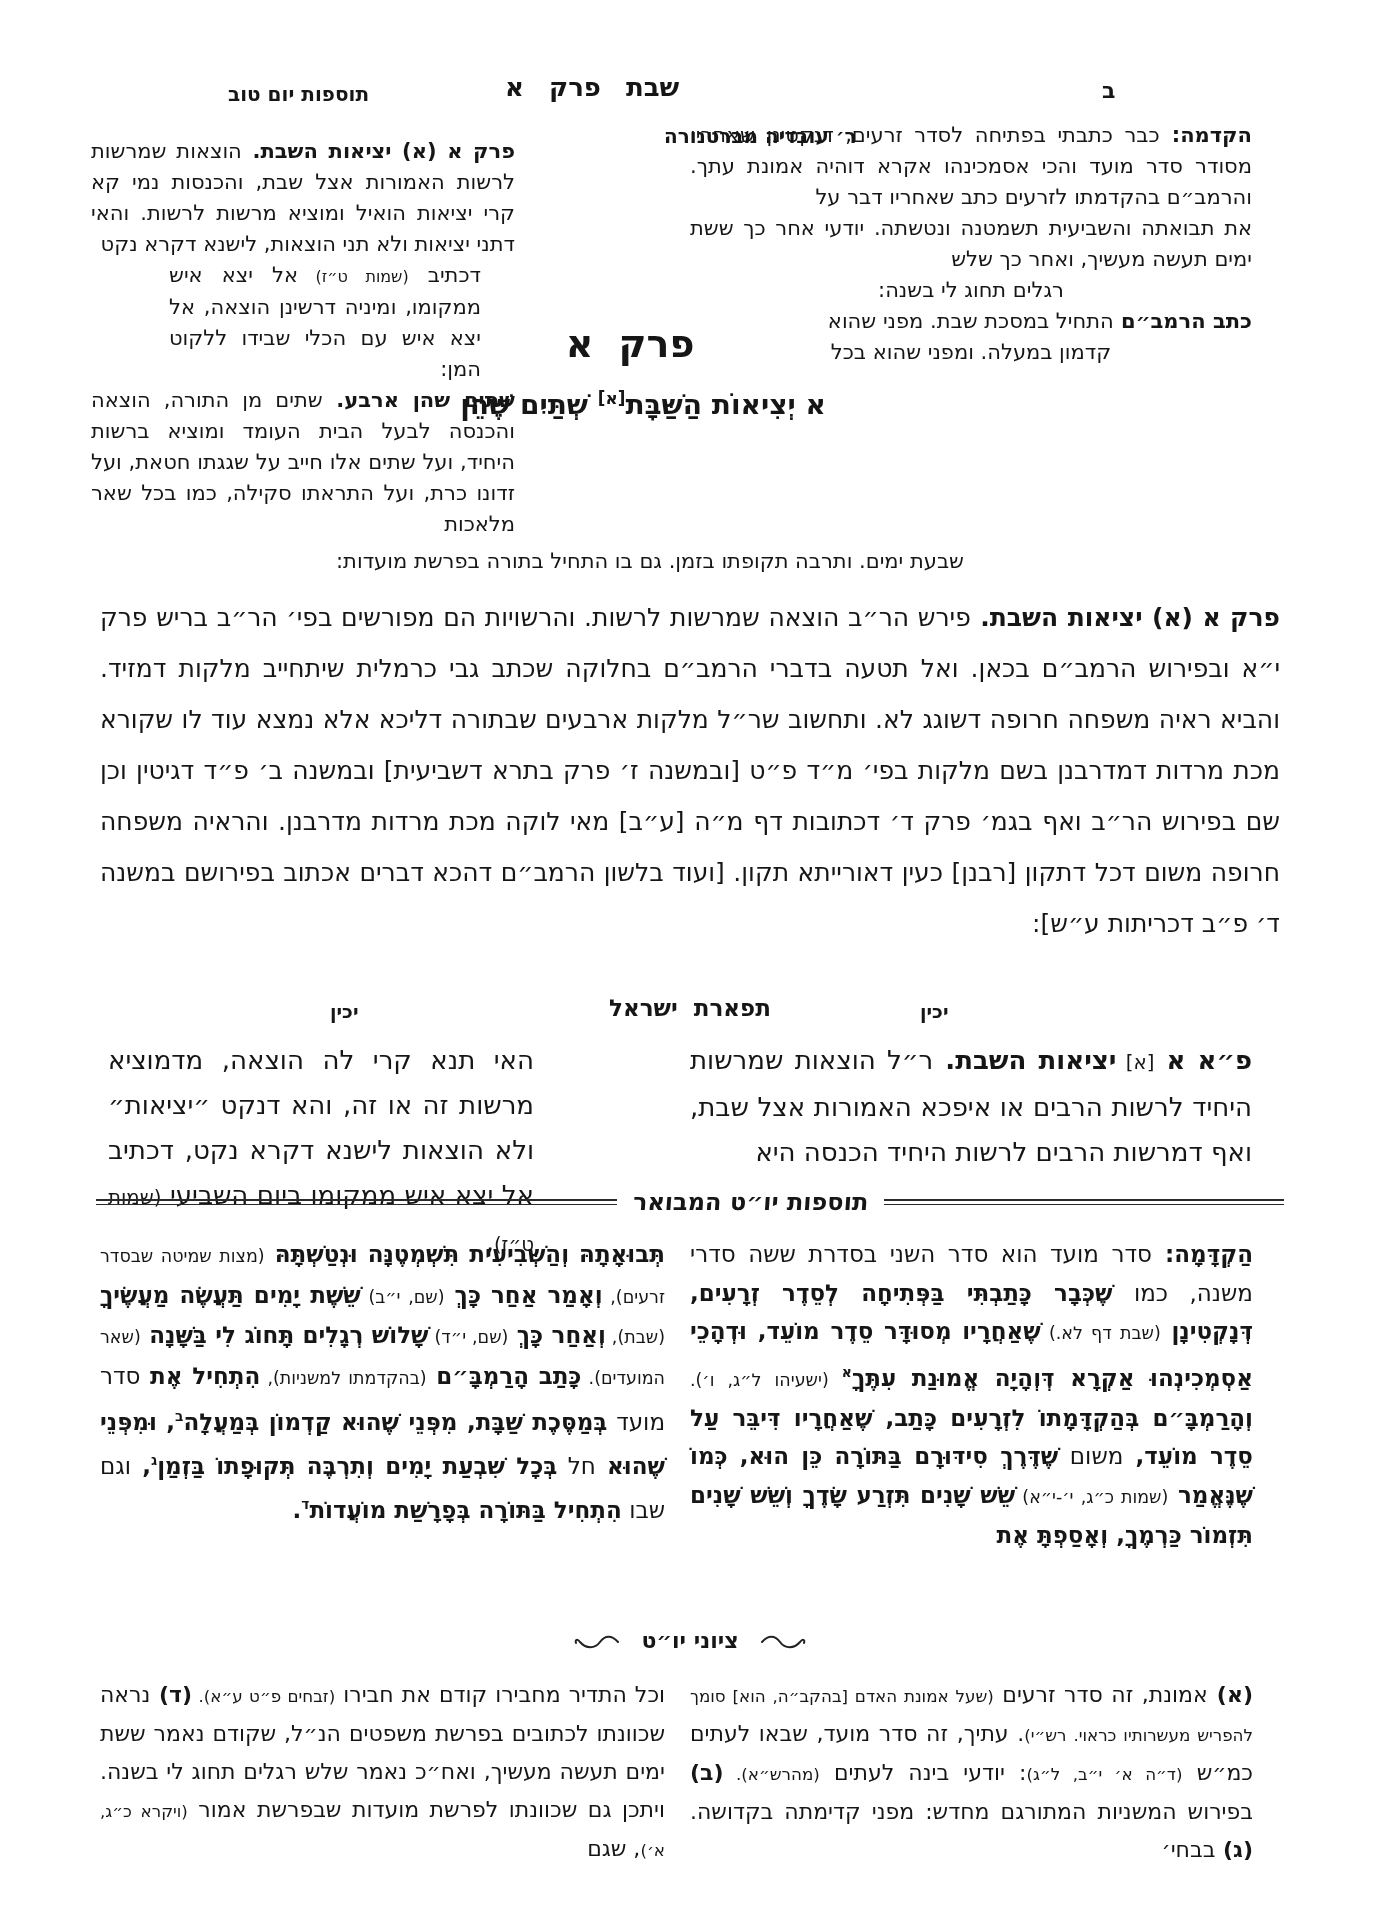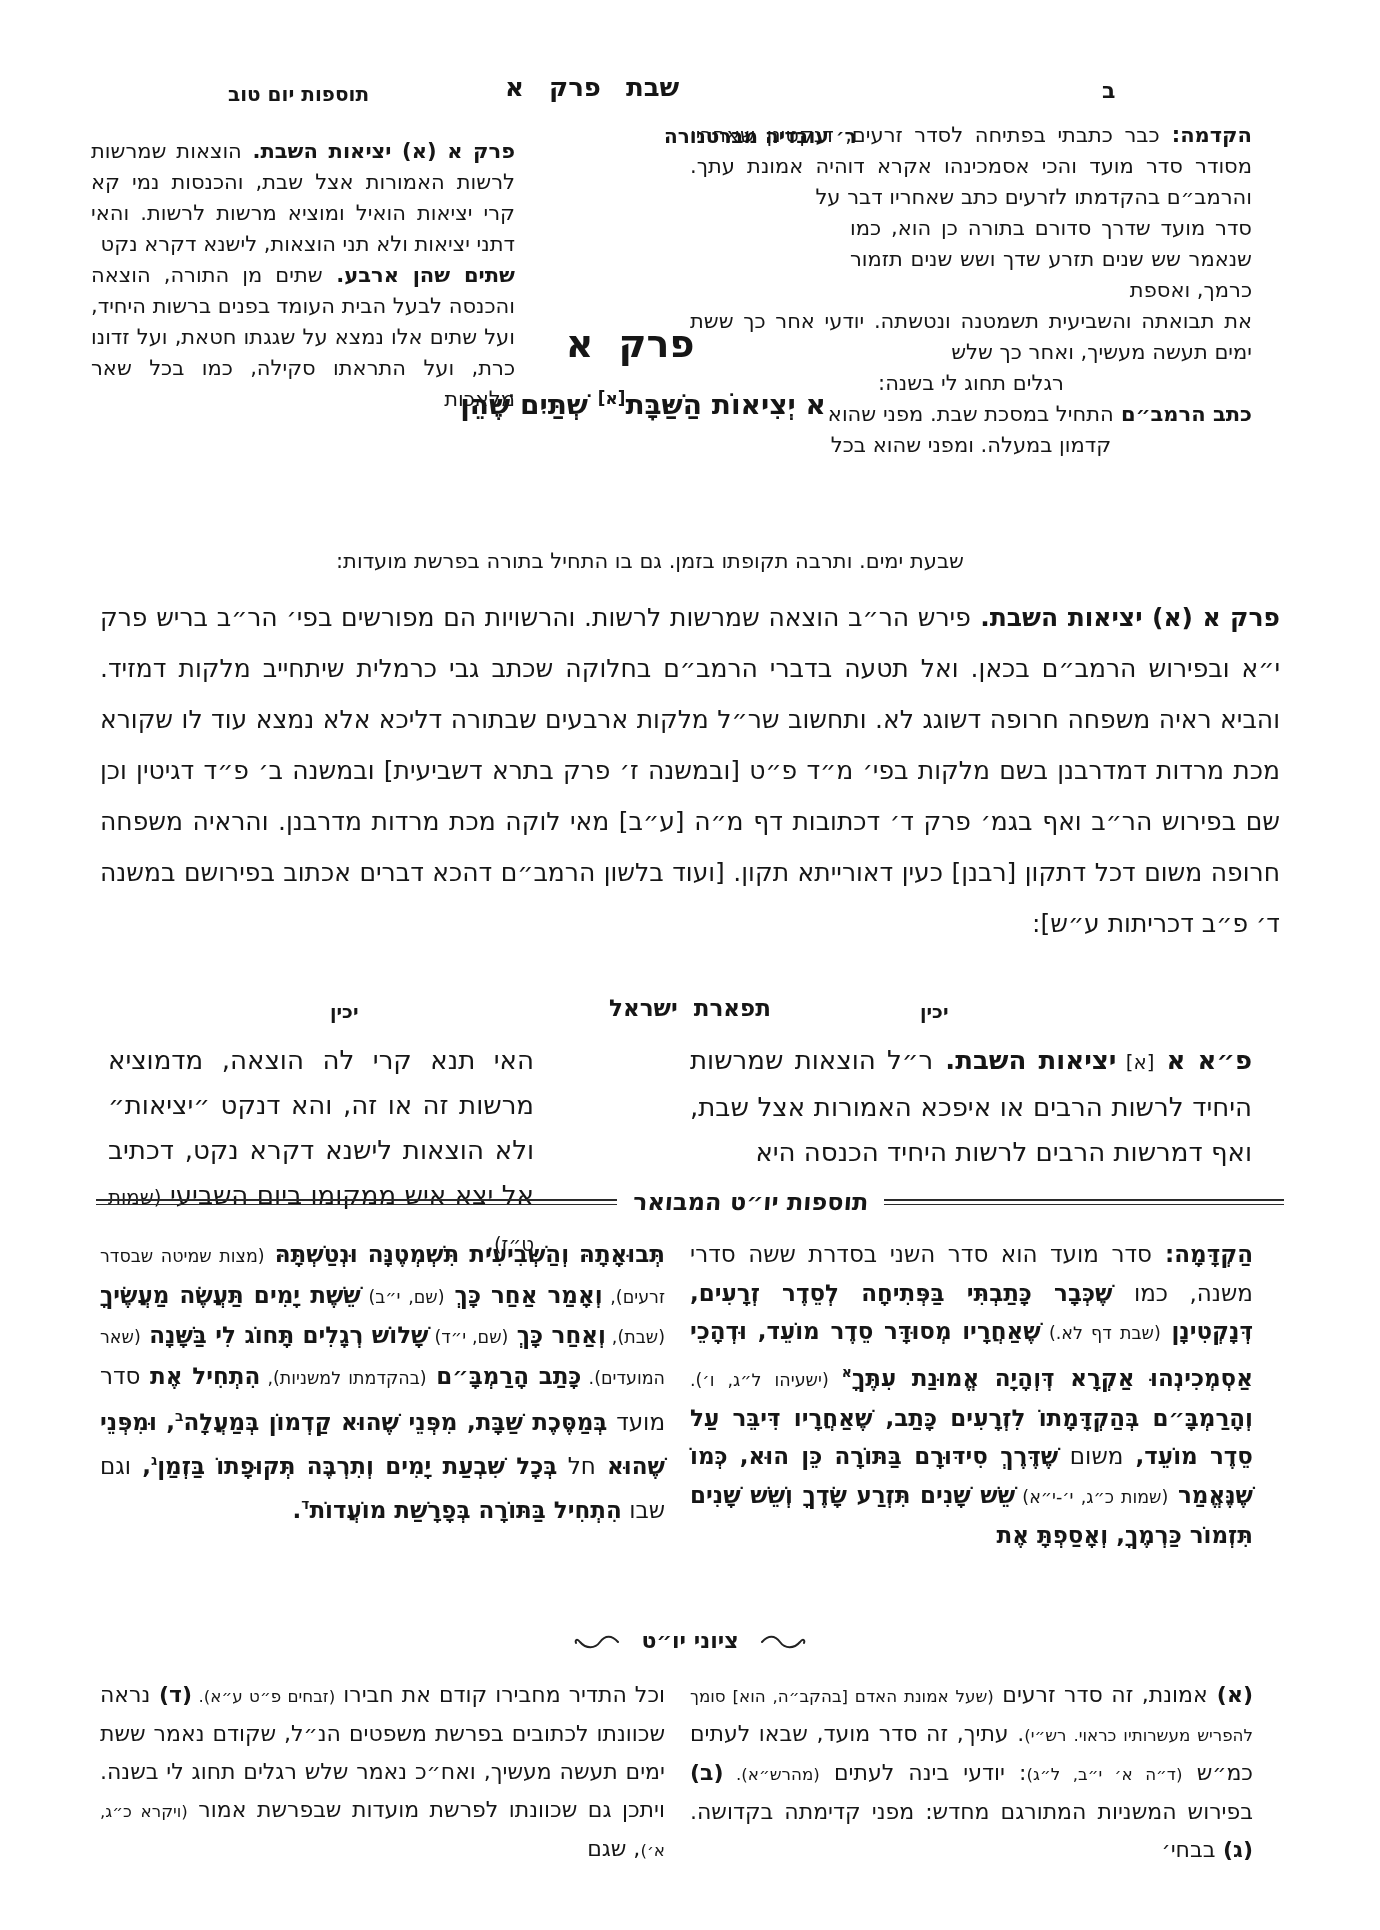--- a/index.html
+++ b/index.html
@@ -68,30 +68,30 @@
 
 <div class="page">
 
   <div class="abs hdr" style="left:228px; top:82px;">תוספות יום טוב</div>
   <div class="abs hdr-title" style="left:505px; top:72px;">שבת פרק א</div>
   <div class="abs hdr" style="left:664px; top:92px;margin-top:32px;">ר׳ עובדיה מברטנורה</div>
   <div class="abs hdr" style="left:1102px; top:78px; font-size:22px;">ב</div>
 
   <div class="abs bart" style="right:128px; top:120px; width:562px;margin-left:16px;">
     <p class="just"><span class="sg-b">הקדמה: </span><span class="sg-n">כבר כתבתי בפתיחה לסדר זרעים, דנקטינן שאחריו מסודר סדר מועד והכי אסמכינהו אקרא דוהיה אמונת עתך. והרמב״ם בהקדמתו לזרעים כתב שאחריו דבר על</span></p>
-    <p class="just narrow-r"><span class="sg-n">סדר מועד שדרך סדורם בתורה כן הוא, כמו שנאמר שש שנים תזרע שדך ושש שנים תזמור כרמך, ואספת</span></p>
     <p class="just"><span class="sg-n">את תבואתה והשביעית תשמטנה ונטשתה. יודעי אחר כך ששת ימים תעשה מעשיך, ואחר כך שלש</span></p>
     <p class="ctr"><span class="sg-n">רגלים תחוג לי בשנה:</span></p>
     <p class="just"><span class="sg-b">כתב הרמב״ם </span><span class="sg-n">התחיל במסכת שבת. מפני שהוא</span></p>
     <p class="ctr"><span class="sg-n">קדמון במעלה. ומפני שהוא בכל</span></p>
   </div>
 
   <div class="abs bart" style="left:91px; top:136px; width:424px;">
     <p class="just"><span class="sg-b">פרק א </span><span class="sg-b">(א) </span><span class="sg-b">יציאות השבת. </span><span class="sg-n">הוצאות שמרשות לרשות האמורות אצל שבת, והכנסות נמי קא קרי יציאות הואיל ומוציא מרשות לרשות. והאי דתני יציאות ולא תני הוצאות, לישנא דקרא נקט</span></p>
-    <p class="just"><span class="sg-b">שתים שהן ארבע. </span><span class="sg-n">שתים מן התורה, הוצאה והכנסה לבעל הבית העומד בפנים ברשות היחיד, ועל שתים אלו נמצא על שגגתו חטאת, ועל זדונו כרת, ועל התראתו סקילה, כמו בכל שאר מלאכות</span></p>
+    <p class="just narrow-l"><span class="sg-n">דכתיב </span><span class="sg-sm">(שמות ט״ז) </span><span class="sg-n">אל יצא איש ממקומו, ומיניה דרשינן הוצאה, אל יצא איש עם הכלי שבידו ללקוט המן:</span></p>
+    <p class="just"><span class="sg-b">שתים שהן ארבע. </span><span class="sg-n">שתים מן התורה, הוצאה והכנסה לבעל הבית העומד ומוציא ברשות היחיד, ועל שתים אלו חייב על שגגתו חטאת, ועל זדונו כרת, ועל התראתו סקילה, כמו בכל שאר מלאכות</span></p>
   </div>
 
   <div class="abs perek ctr" style="left:440px; top:322px; width:380px;">פרק א</div>
   <div class="abs mishna ctr" style="left:388px; top:388px; width:510px;"><span class="sg-b">א </span><span class="sg-b">יְצִיאוֹת הַשַּׁבָּת</span><span class="sg-sup">[א]</span><span class="sg-b"> שְׁתַּיִם שֶׁהֵן</span></div>
 
   <div class="abs ctr" style="left:240px; top:549px; width:820px; font-size:21px;">שבעת ימים. ותרבה תקופתו בזמן. גם בו התחיל בתורה בפרשת מועדות:</div>
 
   <div class="abs tyt-main" style="left:100px; top:592px; width:1180px;">
     <p class="just"><span class="sg-b">פרק א </span><span class="sg-b">(א) </span><span class="sg-b">יציאות השבת. </span><span class="sg-n">פירש הר״ב הוצאה שמרשות לרשות. והרשויות הם מפורשים בפי׳ הר״ב בריש פרק י״א ובפירוש הרמב״ם בכאן. ואל תטעה בדברי הרמב״ם בחלוקה שכתב גבי כרמלית שיתחייב מלקות דמזיד. והביא ראיה משפחה חרופה דשוגג לא. ותחשוב שר״ל מלקות ארבעים שבתורה דליכא אלא נמצא עוד לו שקורא מכת מרדות דמדרבנן בשם מלקות בפי׳ מ״ד פ״ט [ובמשנה ז׳ פרק בתרא דשביעית] ובמשנה ב׳ פ״ד דגיטין וכן שם בפירוש הר״ב ואף בגמ׳ פרק ד׳ דכתובות דף מ״ה [ע״ב] מאי לוקה מכת מרדות מדרבנן. והראיה משפחה חרופה משום דכל דתקון [רבנן] כעין דאורייתא תקון. [ועוד בלשון הרמב״ם דהכא דברים אכתוב בפירושם במשנה ד׳ פ״ב דכריתות ע״ש]:</span></p>
   </div>

